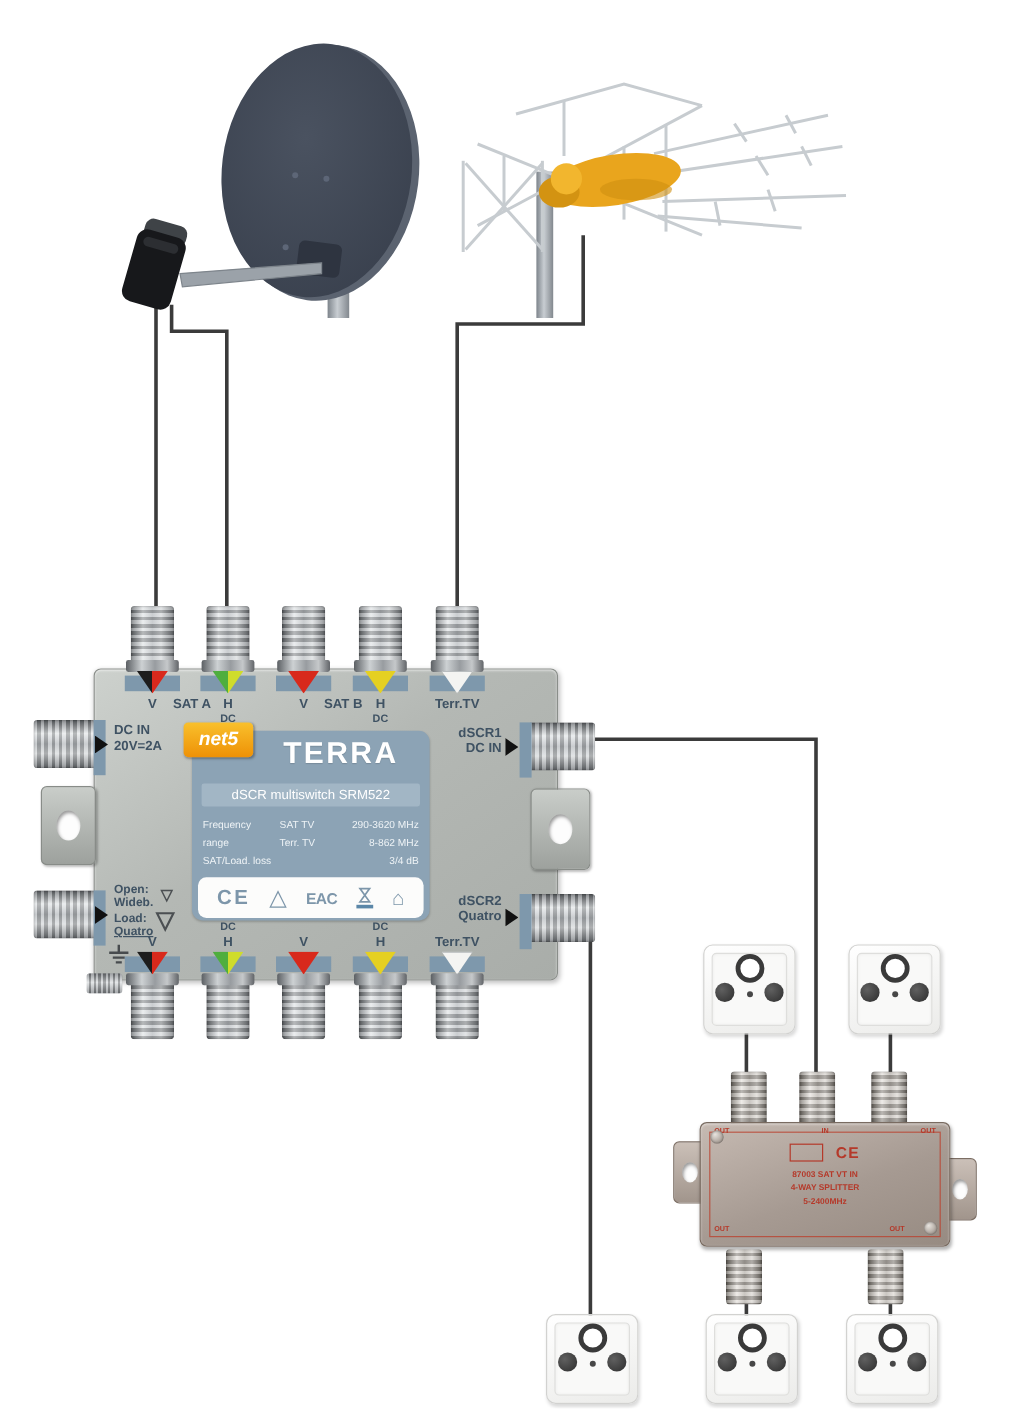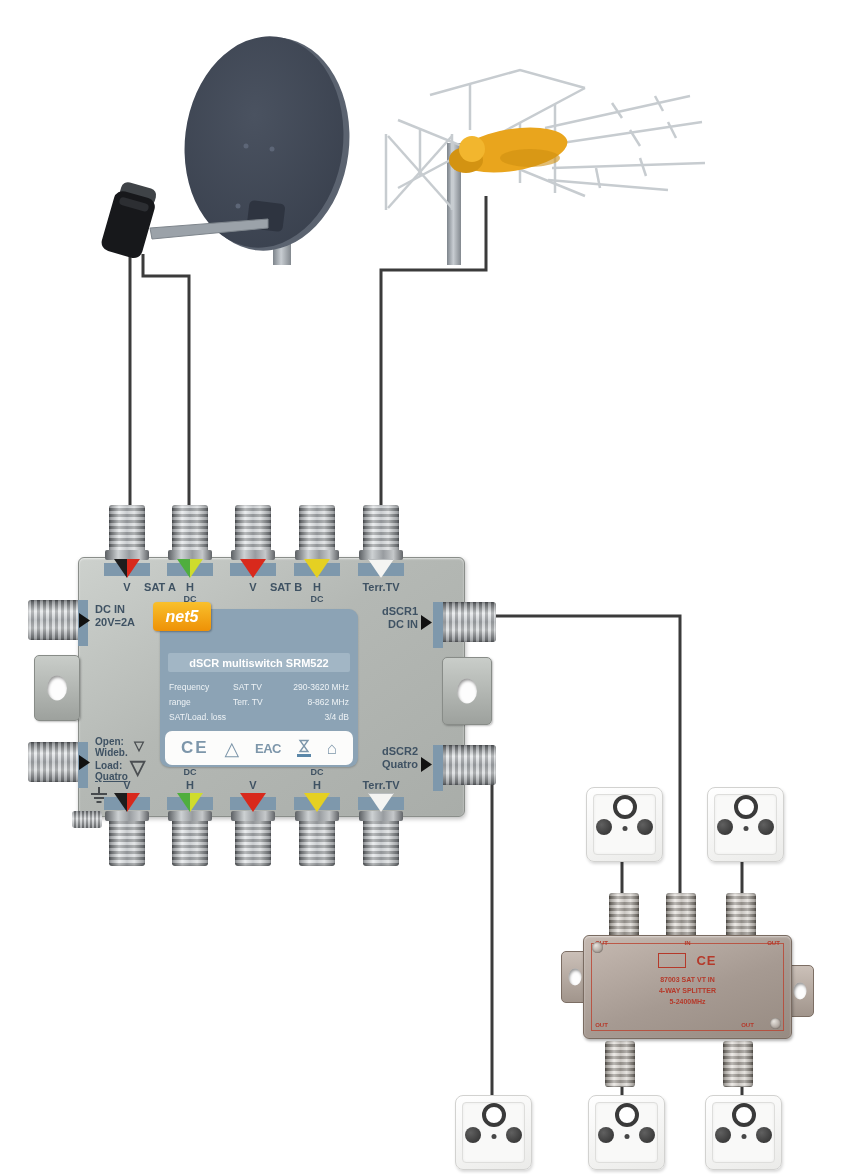--- a/index.html
+++ b/index.html
@@ -47,21 +47,21 @@
 
   
   .plate{position:absolute;left:132px;top:104px;width:198px;height:158px;background:#8ca3b5;border-radius:9px;
          box-shadow:0 1px 2px rgba(0,0,0,.2);}
   .net5{position:absolute;left:-7px;top:-7px;width:58px;height:29px;border-radius:4px;
         background:linear-gradient(180deg,#f9c02c,#ee9106);display:flex;align-items:center;justify-content:center;
         color:#fff;font-weight:bold;font-style:italic;font-size:16px;box-shadow:1px 1px 2px rgba(0,0,0,.3);}
   .terra{position:absolute;left:54px;top:5px;width:140px;text-align:center;color:#fff;font-weight:bold;
          font-size:25px;letter-spacing:2px;text-shadow:0 1px 1px rgba(0,0,0,.15);}
   .mstrip{position:absolute;left:8px;top:44px;width:182px;height:19px;background:#a2b6c5;border-radius:2px;
-          color:#fff;font-weight:bold;font-size:11px;display:flex;align-items:center;justify-content:center;}
+          color:#fff;font-weight:normal;font-size:11px;display:flex;align-items:center;justify-content:center;}
   .specs{position:absolute;left:9px;top:71px;width:180px;font-size:8.5px;color:#eef3f6;}
   .spec-row{display:flex;line-height:15px;}
   .spec-row .c1{width:64px;} .spec-row .c2{flex:1;} .spec-row .c3{text-align:right;}
   .marks{position:absolute;left:5px;top:122px;width:188px;height:34px;background:#fcfcfb;border-radius:7px;
          display:flex;align-items:center;justify-content:space-evenly;color:#7d96aa;}
   .mk-ce{font-size:17px;font-weight:bold;letter-spacing:2px;}
   .mk-tri{font-size:19px;line-height:1;}
   .mk-eac{font-size:13px;font-weight:bold;letter-spacing:-.5px;}
   .mk-house{font-size:17px;line-height:1;}
   .mk-hg{display:flex;flex-direction:column;align-items:center;gap:1px;}
@@ -270,20 +270,21 @@
     <div class="strip" style="left:266px;top:292px;"></div>
     <div class="strip" style="left:330px;top:292px;"></div>
     <div class="arr arr-rb" style="left:86px;top:288px;"></div>
     <div class="arr arr-gy" style="left:149px;top:288px;"></div>
     <div class="arr arr-r" style="left:212px;top:288px;"></div>
     <div class="arr arr-y" style="left:276px;top:288px;"></div>
     <div class="arr arr-w" style="left:340px;top:288px;"></div>
 
     <div class="plate">
       <div class="net5">net5</div>
+      <div class="terra">TERRA</div>
       <div class="mstrip">dSCR multiswitch SRM522</div>
       <div class="specs">
         <div class="spec-row">
           <span class="c1">Frequency</span>
           <span class="c2">SAT TV</span>
           <span class="c3">290-3620 MHz</span>
         </div>
         <div class="spec-row">
           <span class="c1">range</span>
           <span class="c2">Terr. TV</span>

